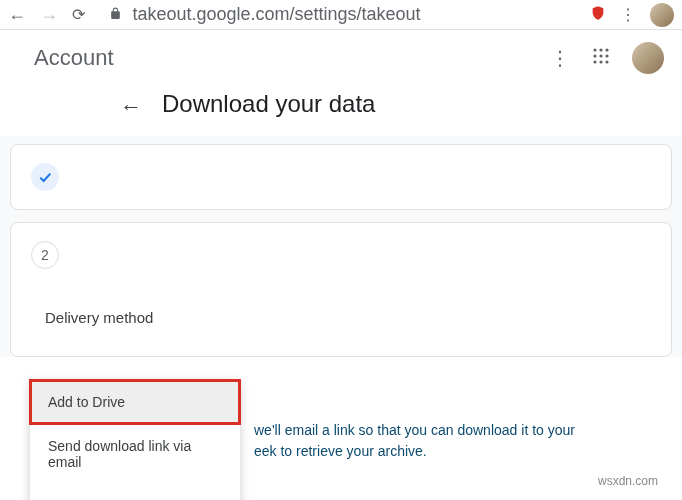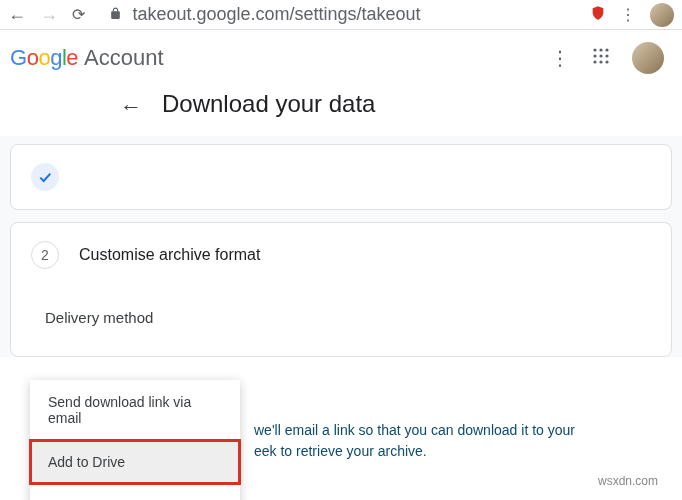--- a/index.html
+++ b/index.html
@@ -74,21 +74,21 @@
     .google-logo {
       font-size: 22px;
       font-weight: 500;
       letter-spacing: -0.5px;
     }
     .g1{color:#4285F4;} .g2{color:#EA4335;} .g3{color:#FBBC05;}
     .g4{color:#4285F4;} .g5{color:#34A853;} .g6{color:#EA4335;}
     .account-word {
       font-size: 22px;
       color: #5f6368;
-      margin-left: 6px;
+      margin-left: 24px;
       font-weight: 400;
     }
     .header-right {
       margin-left: auto;
       display: flex;
       align-items: center;
       gap: 22px;
     }
     .menu-dots, .apps-grid {
       color: #5f6368;
@@ -225,23 +225,20 @@
       <svg class="shield-icon" viewBox="0 0 24 24">
           <path fill="#d93025" d="M12 2L4 5v6c0 5 3.4 9.7 8 11 4.6-1.3 8-6 8-11V5l-8-3z"></path>
         </svg>
     </span>
     <span style="color:#5f6368;">⋮</span>
     <div class="avatar-small"></div>
   </div>
 </div>
 
 <div class="app-header">
-  <span class="google-logo">
-    <span class="g1">G</span><span class="g2">o</span><span class="g3">o</span><span class="g4">g</span><span class="g5">l</span><span class="g6">e</span>
-  </span>
   <span class="account-word">Account</span>
   <div class="header-right">
     <span class="menu-dots" style="font-size:20px;">⋮</span>
     <span class="apps-grid">
       <svg width="18" height="18" viewBox="0 0 18 18" fill="#5f6368">
         <circle cx="3" cy="3" r="1.6"></circle>
           <circle cx="9" cy="3" r="1.6"></circle>
           <circle cx="15" cy="3" r="1.6"></circle>
         <circle cx="3" cy="9" r="1.6"></circle>
           <circle cx="9" cy="9" r="1.6"></circle>
@@ -267,31 +264,30 @@
         <svg viewBox="0 0 24 24">
             <polyline points="5,13 10,18 20,7"></polyline>
           </svg>
       </div>
     </div>
   </div>
 
   <div class="card">
     <div class="step-header">
       <div class="step-badge step-num">2</div>
-      <span class="step-title">Customise archive format</span>
     </div>
     <div class="card-body">
       <div class="section-label">Delivery method</div>
     </div>
   </div>
 </div>
 
 <div class="dropdown-popup">
+  <div class="dd-item dd-highlighted">Add to Drive</div>
   <div class="dd-item">Send download link via email</div>
-  <div class="dd-item dd-highlighted">Add to Drive</div>
   <div class="dd-item">Add to Dropbox</div>
 </div>
 
 <div class="side-explain">
   <span>we'll email a link so that you can download it to your</span><br>
   <span>eek to retrieve your archive.</span>
 </div>
 
 <div class="watermark">wsxdn.com</div>
 

